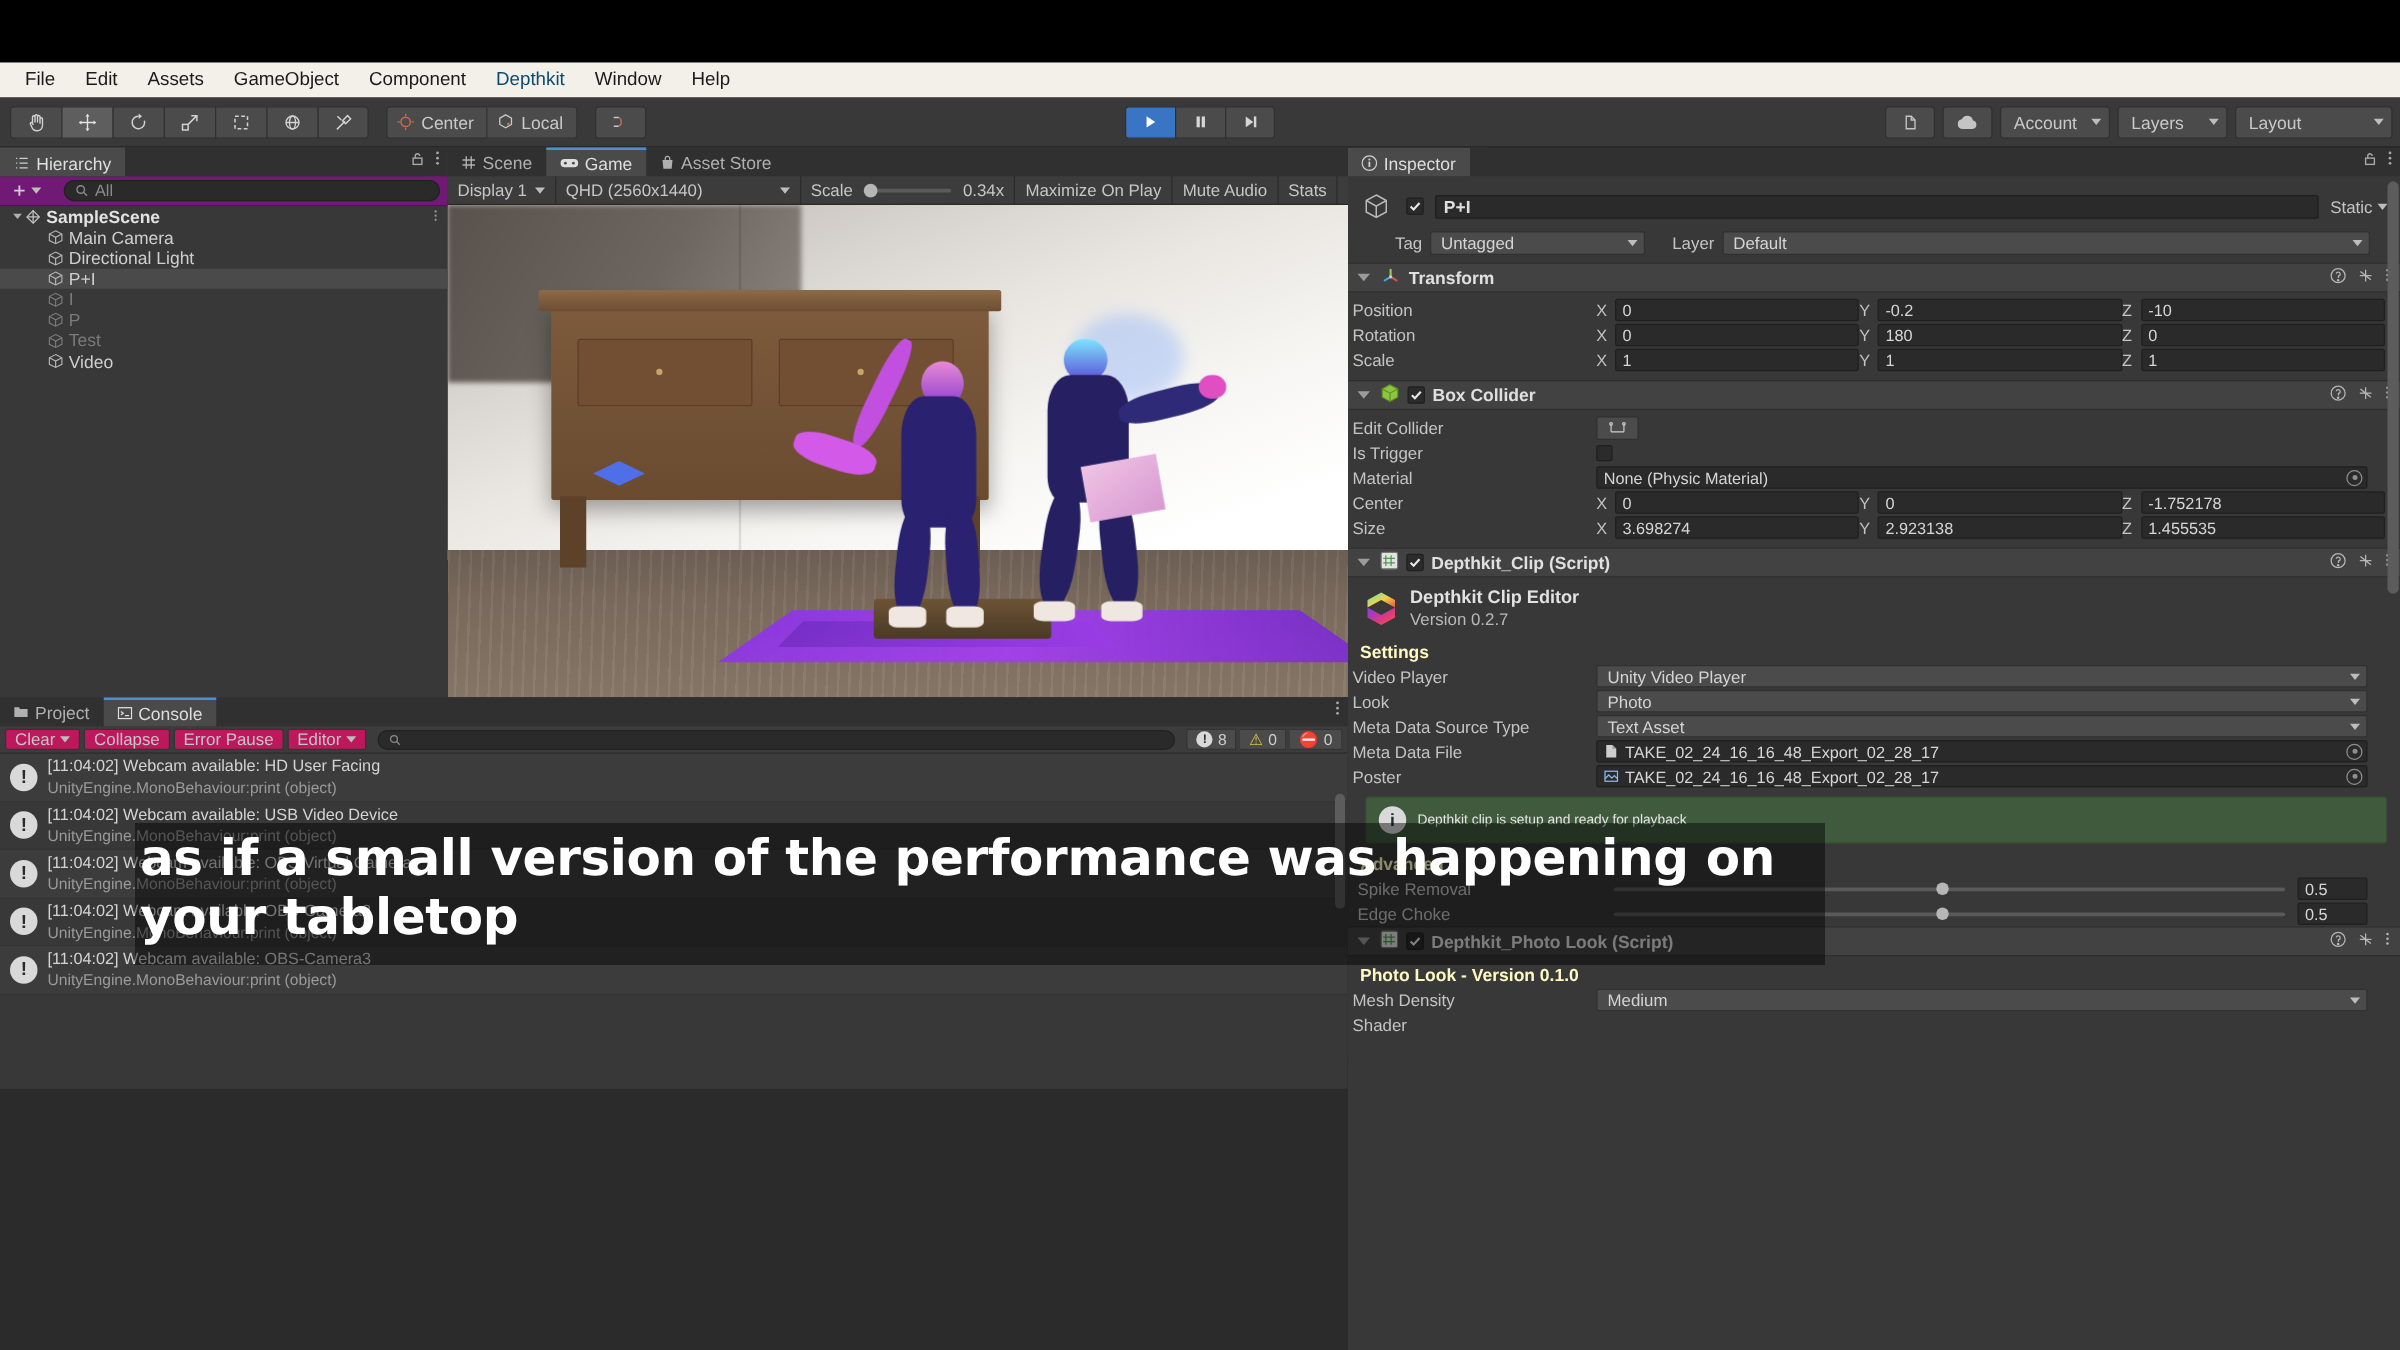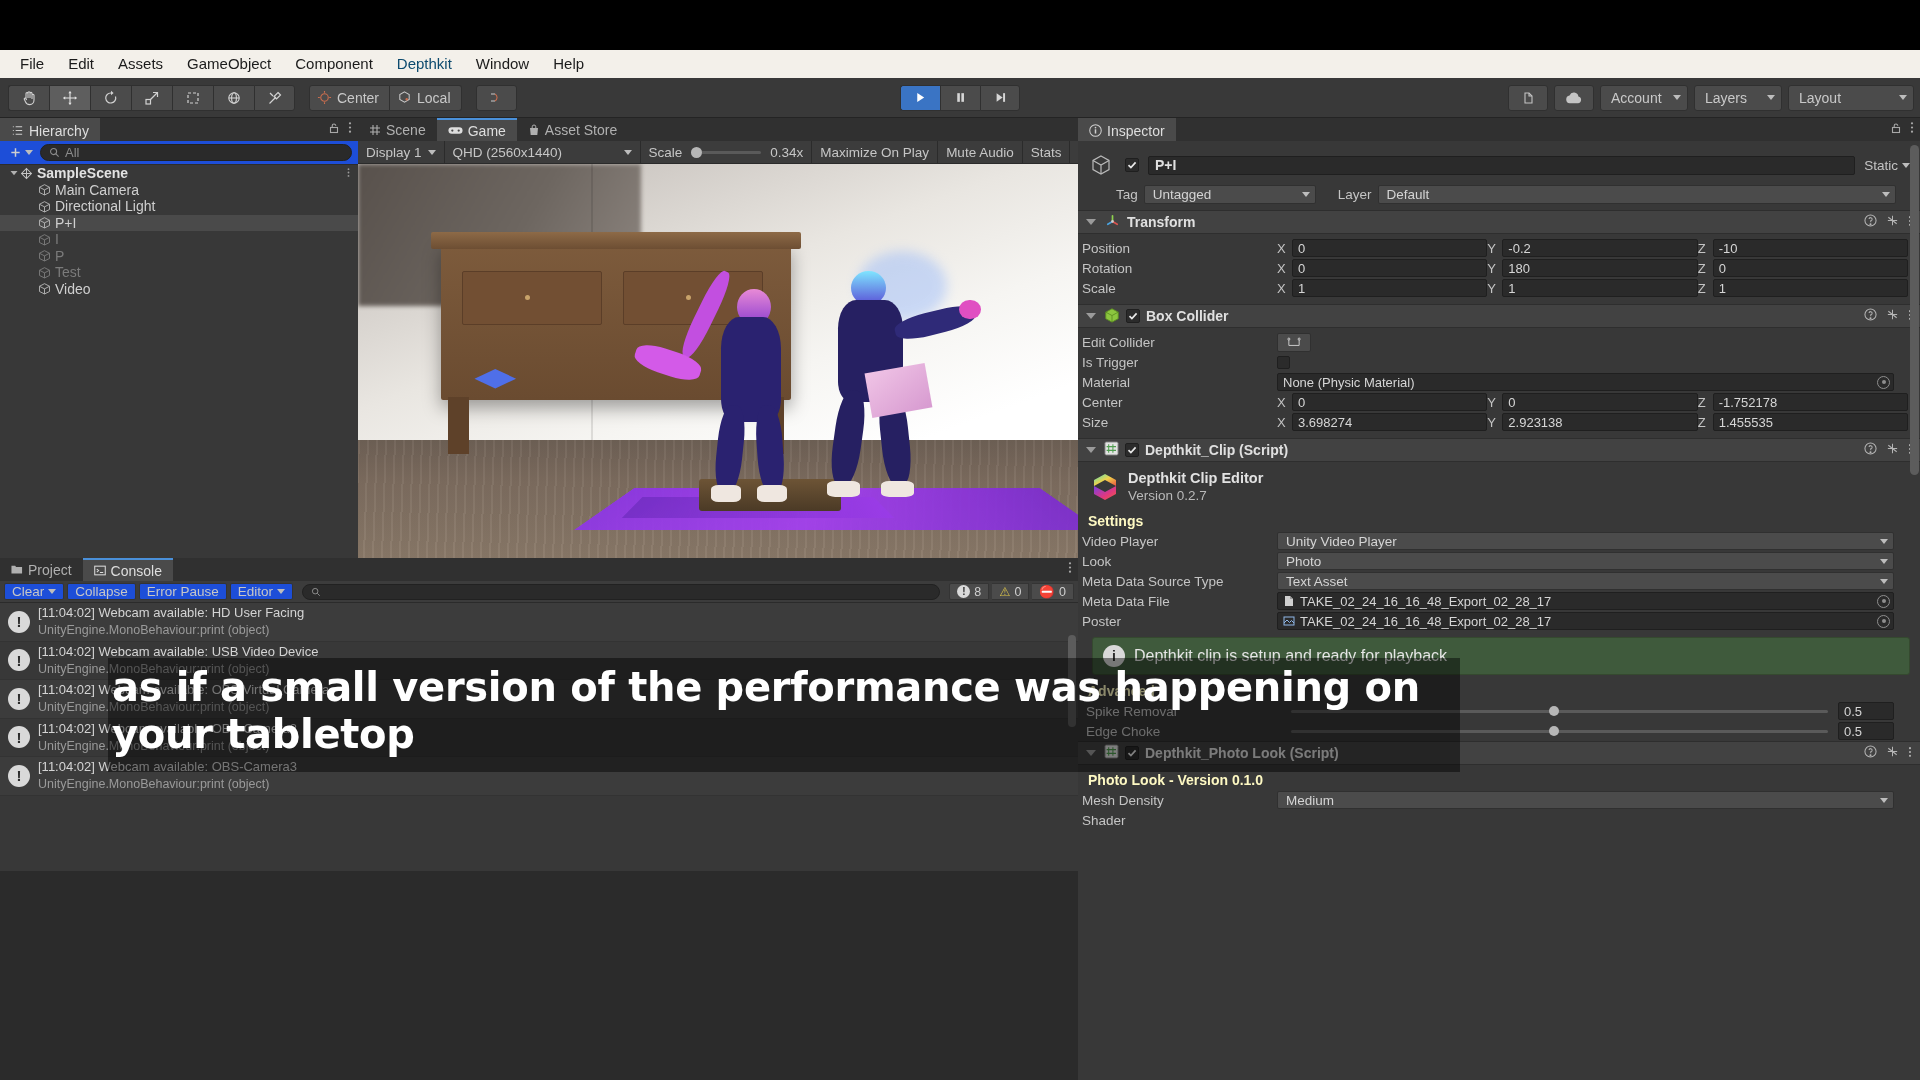--- a/index.html
+++ b/index.html
@@ -74,21 +74,21 @@
   .tab {
     height:23px; display:flex; align-items:center; gap:5px; padding:0 11px;
     font-size:14px; color:#b0b0b0; background:transparent;
   }
   .tab.active { background:#4a4a4a; color:#dedede; border-top:2px solid #4a90d9; }
   .tab.active.plain { border-top:2px solid transparent; }
   .tabstrip .strip-right { position:absolute; right:6px; bottom:4px; display:flex; align-items:center; gap:8px; color:#a8a8a8; }
 
   
   #hierarchy { left:0; top:118px; width:358px; height:440px; }
-  .h-toolbar { height:24px; background:#1d4ed8; display:flex; align-items:center; gap:4px; padding:0 6px; border-bottom:1px solid #2c2c2c; }
+  .h-toolbar { height:24px; background:#701a75; display:flex; align-items:center; gap:15px; padding:0 6px; border-bottom:1px solid #2c2c2c; }
   .plusbtn { display:flex; align-items:center; gap:3px; color:#c9c9c9; padding:1px 3px; }
   .search {
     flex:1; height:17px; background:#2a2a2a; border:1px solid #212121; border-radius:9px;
     display:flex; align-items:center; gap:5px; padding:0 8px; color:#8b8b8b; font-size:13px;
   }
   .h-list { background:#383838; height:calc(100% - 47px); overflow:hidden; }
   .hrow { height:16.5px; display:flex; align-items:center; font-size:14px; color:#cfcfcf; position:relative; }
   .hrow.sel { background:#4a4a4a; }
   .hrow.dim { color:#7b7b7b; }
   .hrow.bold { font-weight:bold; color:#e2e2e2; }
@@ -133,21 +133,21 @@
   .mat2  { position:absolute; left:33%; bottom:7%; width:30%; height:12%;
            background:linear-gradient(100deg,#6f2cc0,#9a3ae8); transform:perspective(260px) rotateX(64deg); opacity:.8; }
   .dancer { position:absolute; }
   .limb { position:absolute; background:#2e2470; border-radius:40%; }
   .head { position:absolute; border-radius:50%; }
   .glowspot { position:absolute; border-radius:50%; filter:blur(6px); }
 
   
   #console { left:0; top:558px; width:1078px; height:290px; }
   .c-toolbar { height:22px; background:#3c3c3c; display:flex; align-items:center; gap:3px; padding:0 4px; border-bottom:1px solid #2b2b2b; font-size:13.5px; color:#c6c6c6; }
-  .cbtn { height:17px; display:flex; align-items:center; gap:4px; padding:0 7px; background:#1d4ed8; border:1px solid #343434; border-radius:2px; }
+  .cbtn { height:17px; display:flex; align-items:center; gap:4px; padding:0 7px; background:#be185d; border:1px solid #343434; border-radius:2px; }
   .csearch { flex:1; height:16px; background:#2a2a2a; border:1px solid #212121; border-radius:8px; margin:0 6px; display:flex; align-items:center; padding:0 8px; color:#8b8b8b; font-size:12px; }
   .cbadge { display:flex; align-items:center; gap:4px; padding:0 7px; height:17px; background:#4b4b4b; border:1px solid #343434; font-size:12.5px; color:#cfcfcf; }
   .clist { background:#383838; height:calc(100% - 22px); overflow:hidden; position:relative; }
   .crow { height:38.5px; display:flex; align-items:center; gap:8px; padding:0 8px; border-bottom:1px solid #333; }
   .crow:nth-child(odd) { background:#3c3c3c; }
   .crow:nth-child(even) { background:#383838; }
   .cicon { width:22px; height:22px; flex:none; border-radius:50%; background:#d9d9d9; color:#2b2b2b;
            display:flex; align-items:center; justify-content:center; font-weight:bold; font-size:15px; }
   .ctxt { line-height:1.28; font-size:13px; color:#d4d4d4; }
   .ctxt .sub { color:#9a9a9a; font-size:12.5px; }
@@ -193,21 +193,21 @@
   .dk-head { display:flex; align-items:center; gap:10px; padding:8px 10px 6px 14px; }
   .dk-logo { width:26px; height:28px; flex:none; }
   .dk-name { font-weight:bold; font-size:14.5px; color:#e2e2e2; }
   .dk-ver { font-size:13.5px; color:#b9b9b9; margin-top:2px; }
   .sect-title { font-weight:bold; font-size:14px; color:#fef9c3; padding:4px 0 2px 10px; }
 
   .infobox { margin:6px 10px 4px 14px; min-height:38px; background:#3f5a3c; border:1px solid #35492f;
              border-radius:3px; display:flex; align-items:center; gap:9px; padding:0 10px; }
   .infobox .ii { width:22px; height:22px; border-radius:50%; background:#d9d9d9; color:#2b2b2b;
                  display:flex; align-items:center; justify-content:center; font-weight:bold; font-size:14px; flex:none; }
-  .infobox .it { font-size:16px; color:#e6e6e6;text-align:center; }
+  .infobox .it { font-size:11px; color:#e6e6e6;text-align:center; }
 
   .sliderrow { height:20px; display:flex; align-items:center; padding:0 12px 0 8px; }
   .srange { flex:1; height:3px; background:#5a5a5a; border-radius:2px; position:relative; margin:0 10px; }
   .srange .k { position:absolute; top:-4px; width:10px; height:10px; border-radius:50%; background:#b6b6b6; }
   .snum { width:56px; height:18px; background:#2a2a2a; border:1px solid #1f1f1f; border-radius:2px;
           display:flex; align-items:center; padding:0 5px; font-size:13px; color:#d6d6d6; }
 
   .vscroll { position:absolute; right:1px; top:4px; width:9px; height:330px; background:#5c5c5c; border-radius:5px; }
 
   

